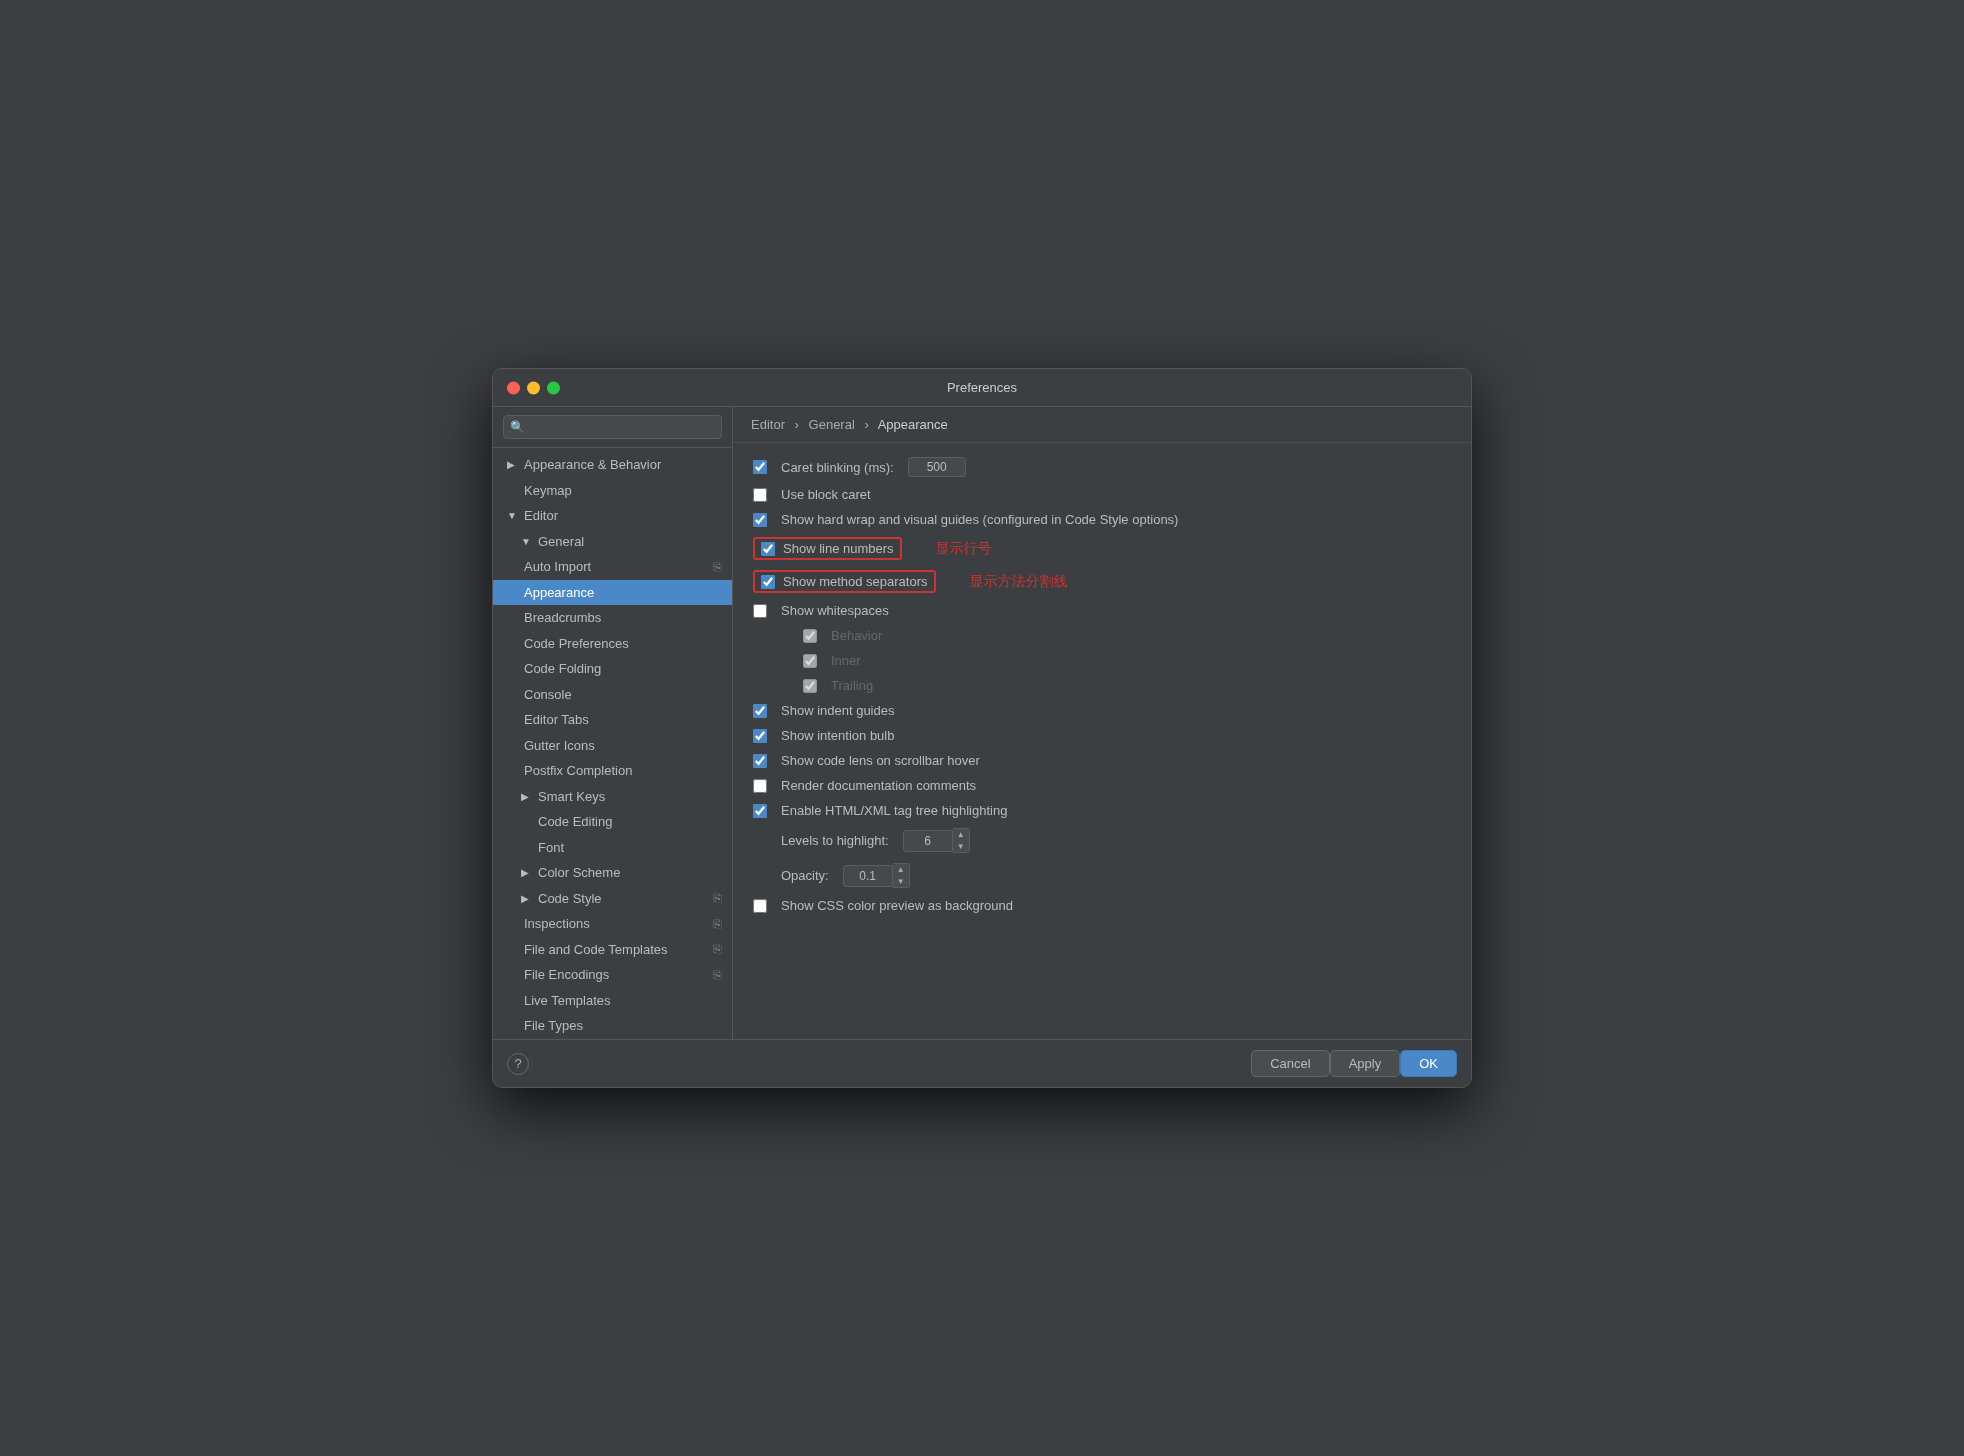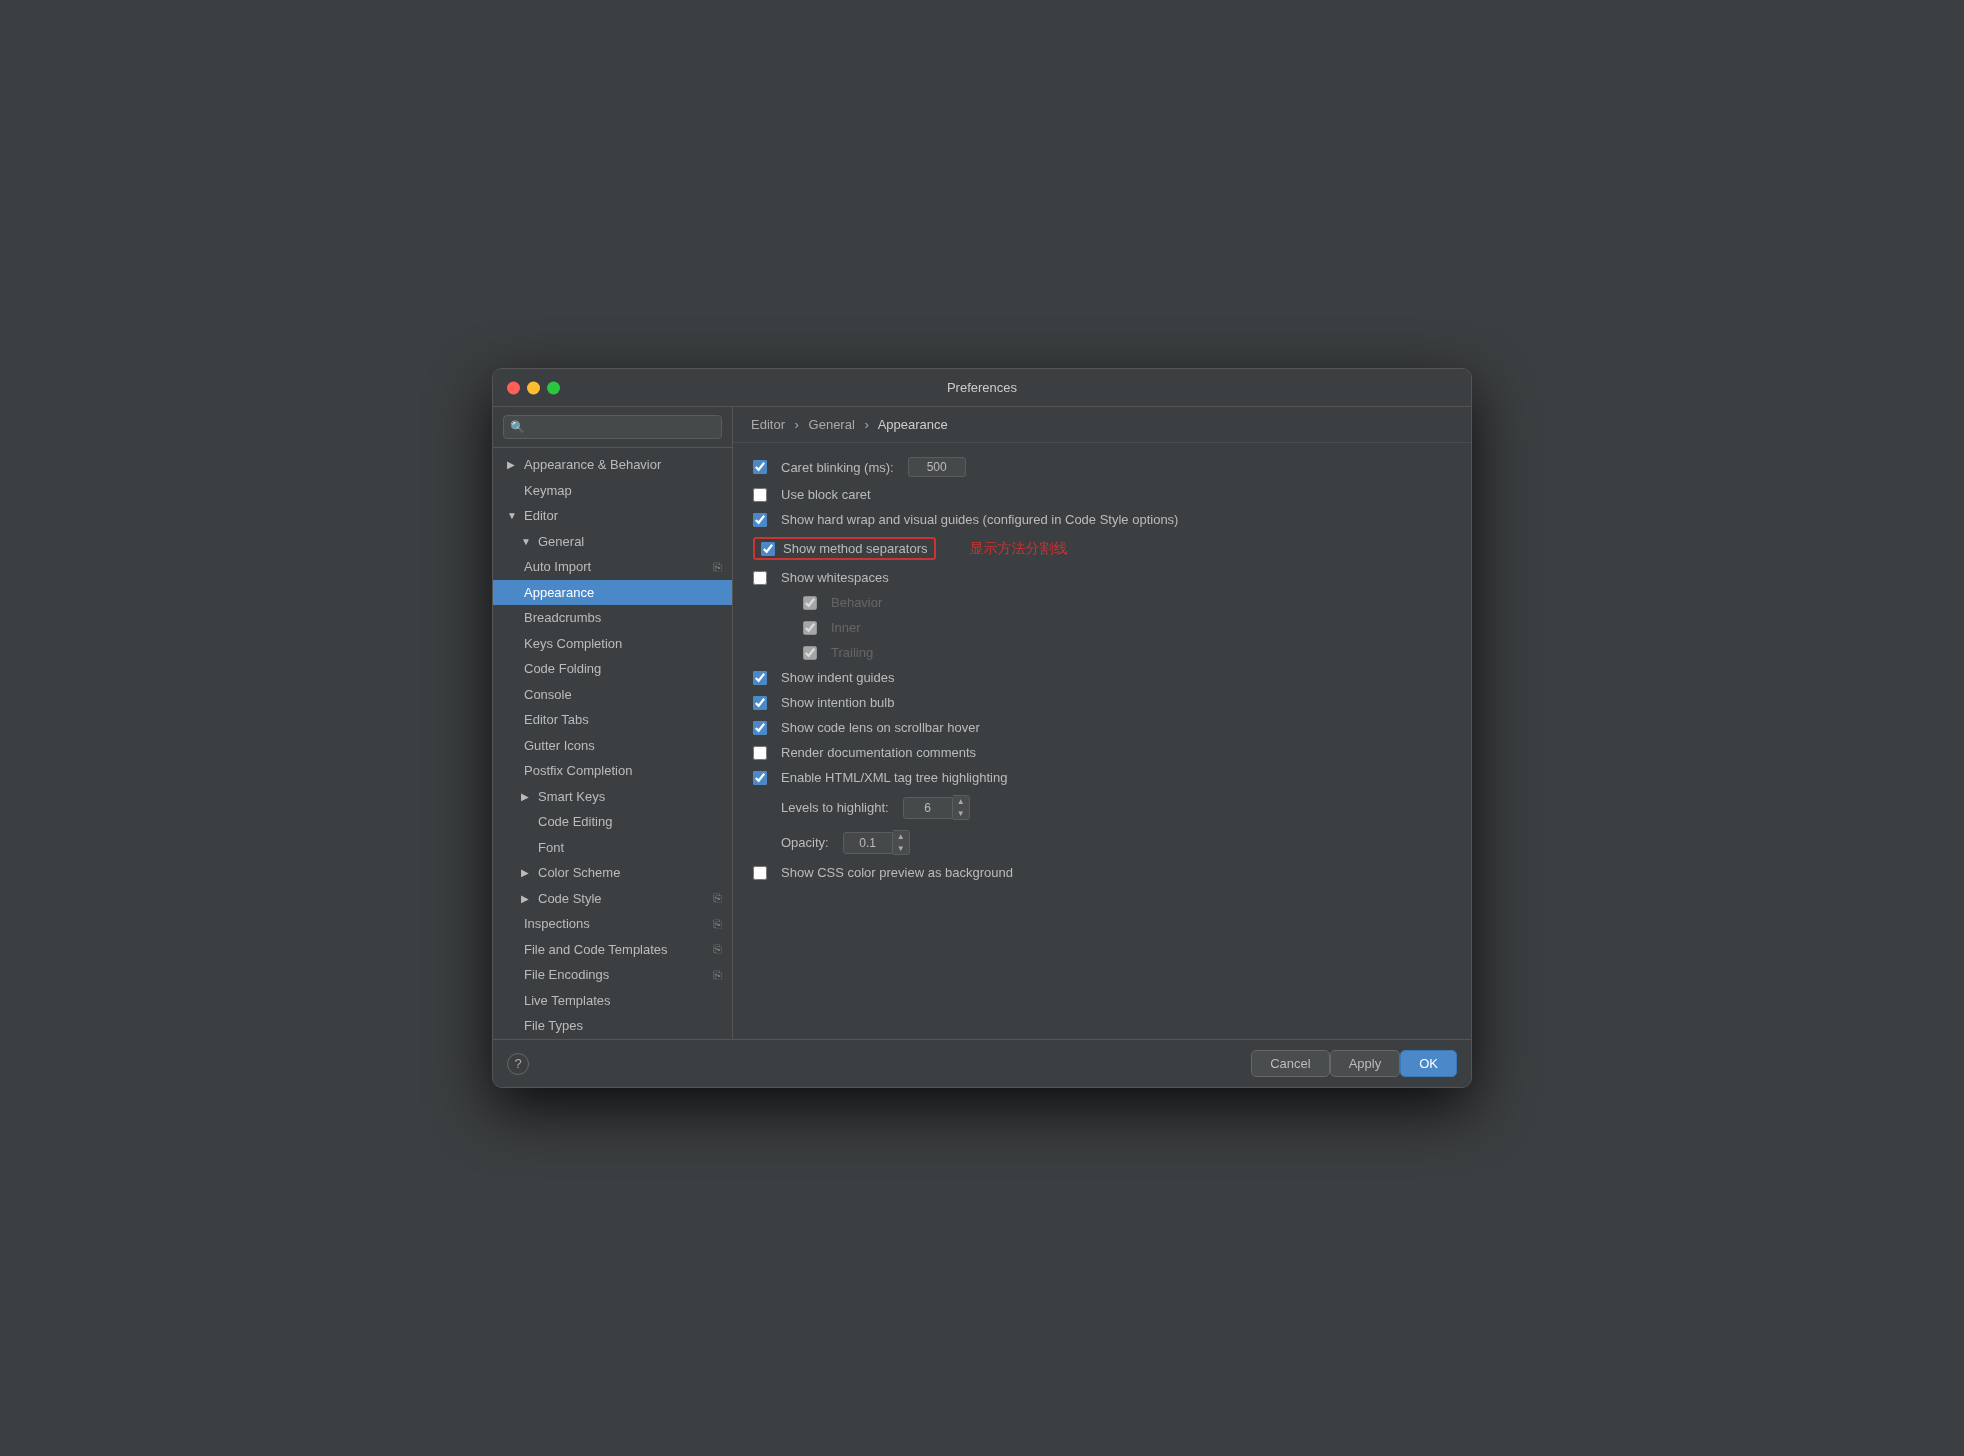--- a/index.html
+++ b/index.html
@@ -328,21 +328,21 @@
           <span class="tree-item-label">Appearance</span>
         </div>
 
         <div class="tree-item indent-2">
           <span class="tree-arrow"></span>
           <span class="tree-item-label">Breadcrumbs</span>
         </div>
 
         <div class="tree-item indent-2">
           <span class="tree-arrow"></span>
-          <span class="tree-item-label">Keys Completion</span>
+          <span class="tree-item-label">Code Preferences</span>
         </div>
 
         <div class="tree-item indent-2">
           <span class="tree-arrow"></span>
           <span class="tree-item-label">Code Folding</span>
         </div>
 
         <div class="tree-item indent-2">
           <span class="tree-arrow"></span>
           <span class="tree-item-label">Console</span>
@@ -446,20 +446,27 @@
         <div class="setting-row">
           <input type="checkbox" class="checkbox-input" style="">
           <span class="setting-label">Use block caret</span>
         </div>
 
         <div class="setting-row">
           <input type="checkbox" class="checkbox-input" checked="" style="">
           <span class="setting-label">Show hard wrap and visual guides (configured in Code Style options)</span>
         </div>
 
+        <div class="setting-row">
+          <span class="highlight-box">
+            <input type="checkbox" class="checkbox-input" checked="" style="">
+            <span class="setting-label">Show line numbers</span>
+          </span>
+          <span class="annotation-text">显示行号</span>
+        </div>
 
         <div class="setting-row">
           <span class="highlight-box">
             <input type="checkbox" class="checkbox-input" checked="" style="">
             <span class="setting-label">Show method separators</span>
           </span>
           <span class="annotation-text">显示方法分割线</span>
         </div>
 
         <div class="setting-row">

